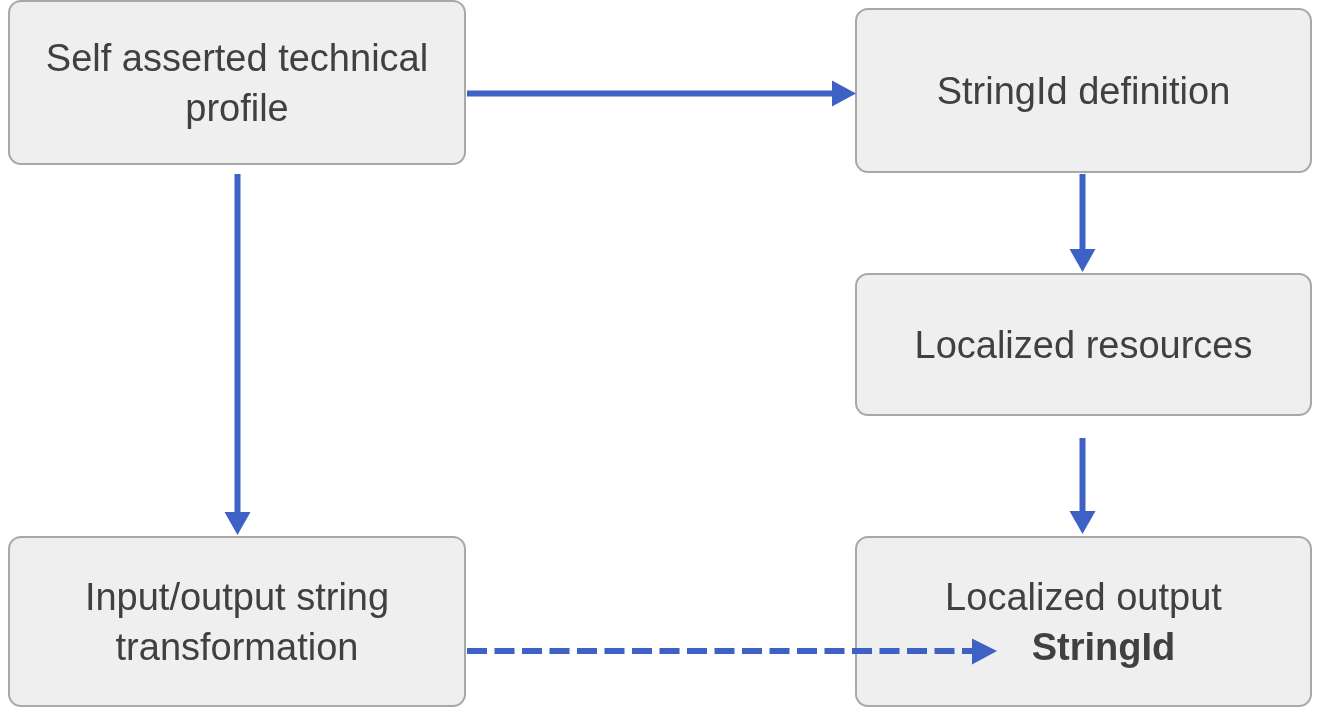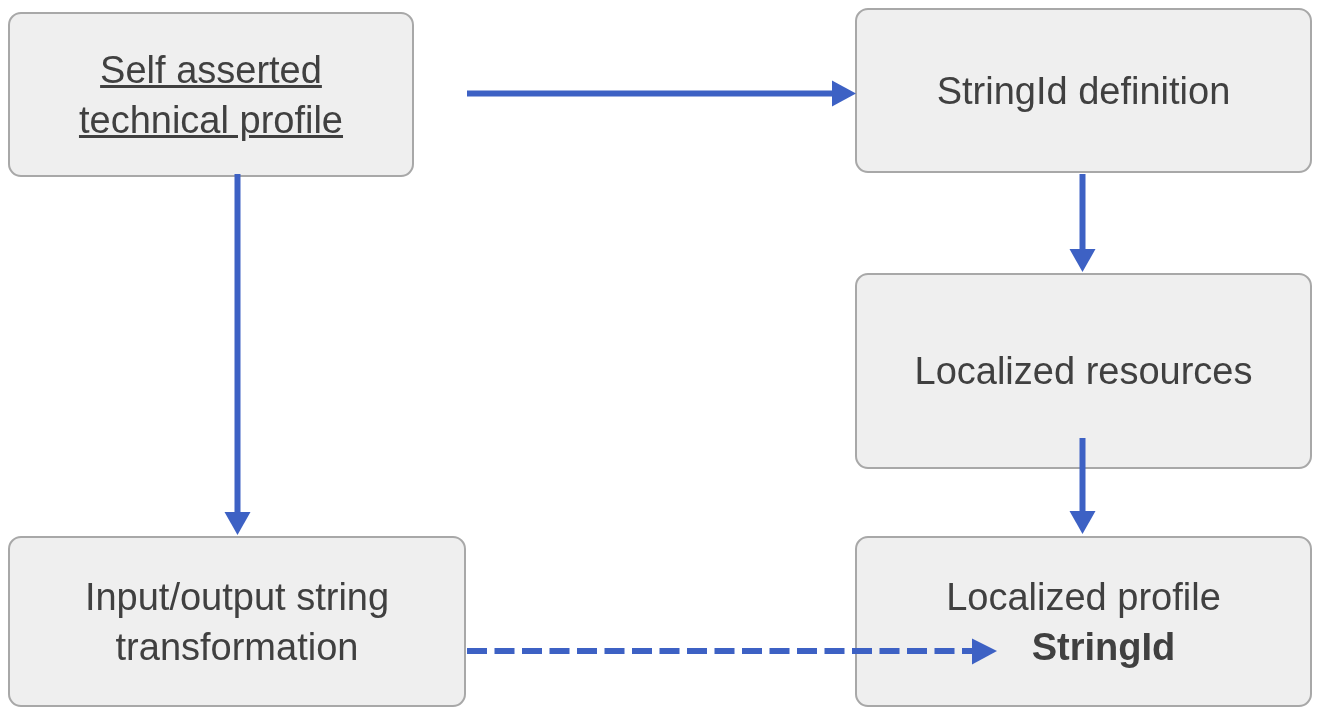--- a/index.html
+++ b/index.html
@@ -50,23 +50,23 @@
     line-height: 50px;
     display: flex;
     flex-direction: column;
     align-items: center;
     justify-content: center;
     text-align: center;
     padding: 0 14px;
     z-index: 1;
   }
   .node .bold { font-weight: bold; margin-left: 40px; }
-  .node-self-asserted   { left: 8px;   top: 12px;   width: 406px; height: 165px; text-decoration: underline; }
+  .node-self-asserted   { left: 8px;   top: 0;   width: 458px; height: 165px; }
   .node-content-def     { left: 855px; top: 8px;   width: 457px; height: 165px; }
-  .node-loc-resources   { left: 855px; top: 273px; width: 457px; height: 196px; text-align: center; }
+  .node-loc-resources   { left: 855px; top: 273px; width: 457px; height: 143px; text-align: center; }
   .node-io-claims       { left: 8px;   top: 536px; width: 458px; height: 171px; }
   .node-loc-string      { left: 855px; top: 536px; width: 457px; height: 171px; }
 </style>
 </head>
 <body>
 
 <div class="canvas">
 
   <svg class="arrow-layer" viewBox="0 0 1320 716" xmlns="http://www.w3.org/2000/svg">
 
@@ -106,17 +106,17 @@
 
   <div class="node node-loc-resources">
     <span>Localized resources</span>
   </div>
 
   <div class="node node-io-claims">
     <span>Input/output string transformation</span>
   </div>
 
   <div class="node node-loc-string">
-    <span>Localized profile</span>
+    <span>Localized output</span>
     <span class="bold">StringId</span>
   </div>
 
 </div>
 
 </body></html>

